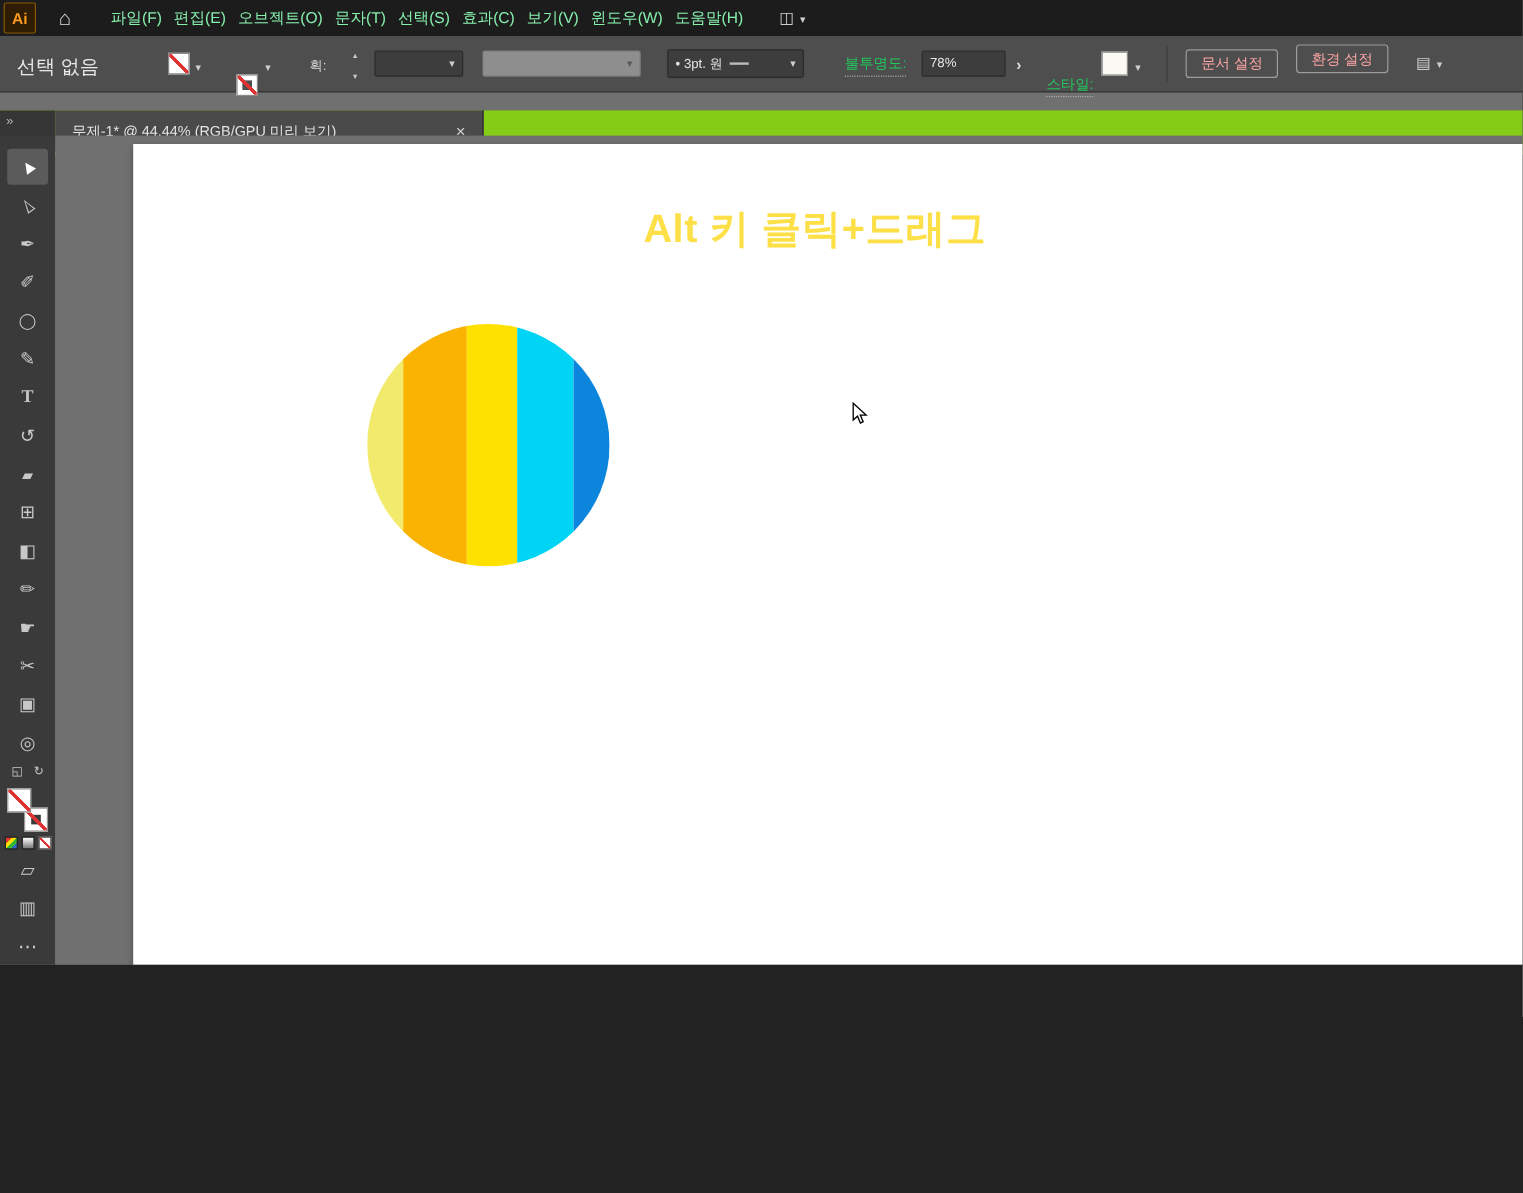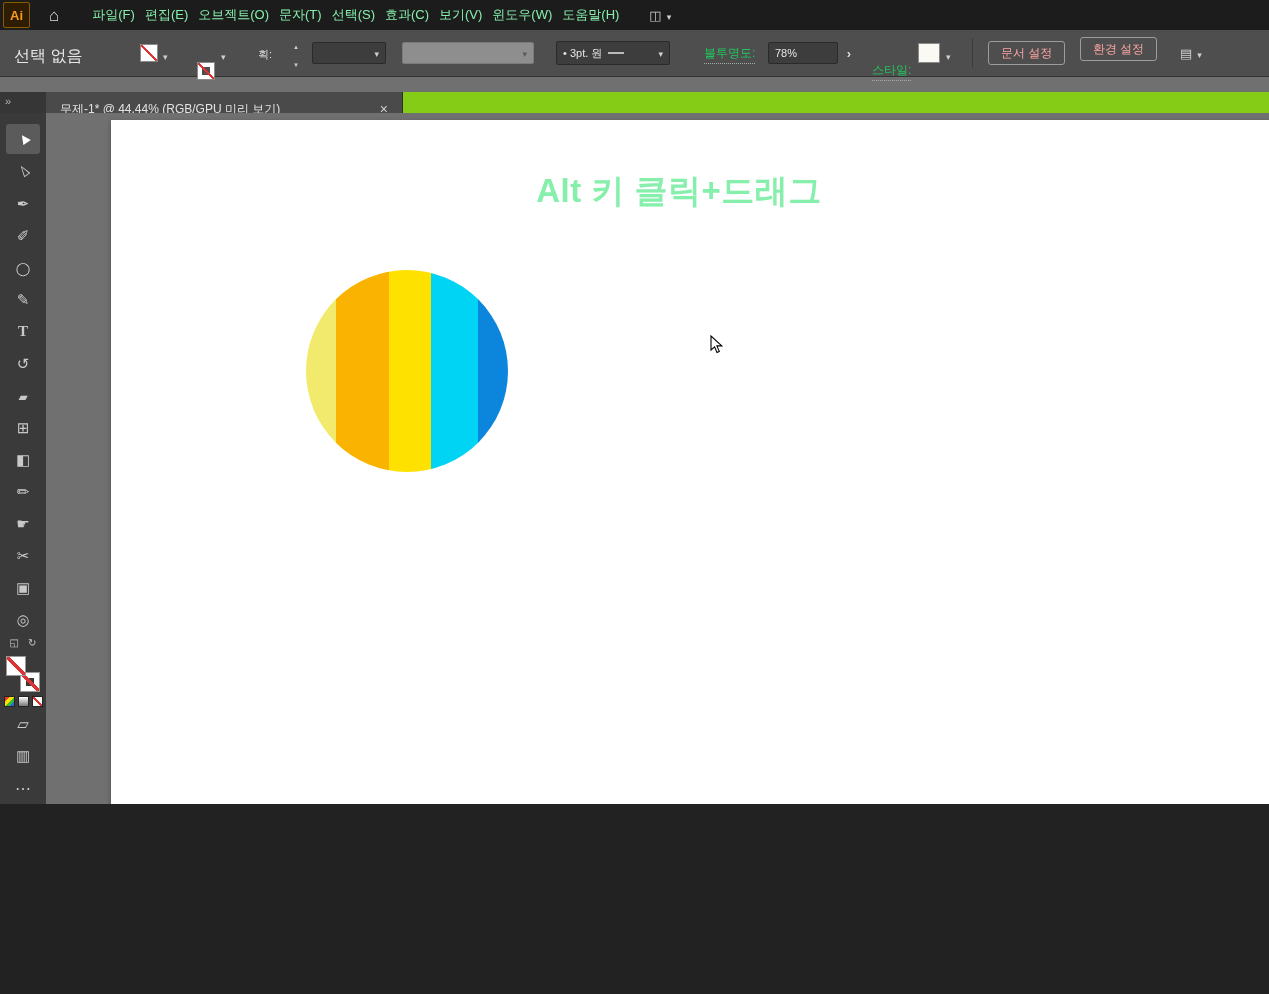--- a/index.html
+++ b/index.html
@@ -258,21 +258,21 @@
     <div class="tool draw-mode"></div>
     <div class="tool screen-mode"></div>
     <div class="tool more"></div>
   </div>
 
   <div class="canvas">
     <div class="artboard"></div>
     <div class="shade mid"></div>
     <div class="shade right"></div>
     <div class="tick"></div>
-    <div class="annotation" style="color: #86efac;">Alt 키 클릭+드래그</div>
+    <div class="annotation" style="color: #fde047;">Alt 키 클릭+드래그</div>
     <div class="circle">
         <div class="stripe" style="width: 15%; background: rgb(242, 234, 108);"></div>
         <div class="stripe" style="width: 26%; background: rgb(249, 179, 0);"></div>
         <div class="stripe" style="width: 21%; background: rgb(255, 225, 0);"></div>
         <div class="stripe" style="width: 23%; background: rgb(0, 212, 244);"></div>
         <div class="stripe" style="width: 15%; background: rgb(12, 134, 220);"></div>
       </div>
     <svg class="cursor" width="16" height="20" viewBox="0 0 16 20">
       <path d="M1 1 L1 15 L4.6 11.8 L7 17.5 L9.3 16.4 L6.9 10.9 L11.8 10.9 Z" fill="#ffffff" stroke="#000000" stroke-width="1.1"></path>
     </svg>

